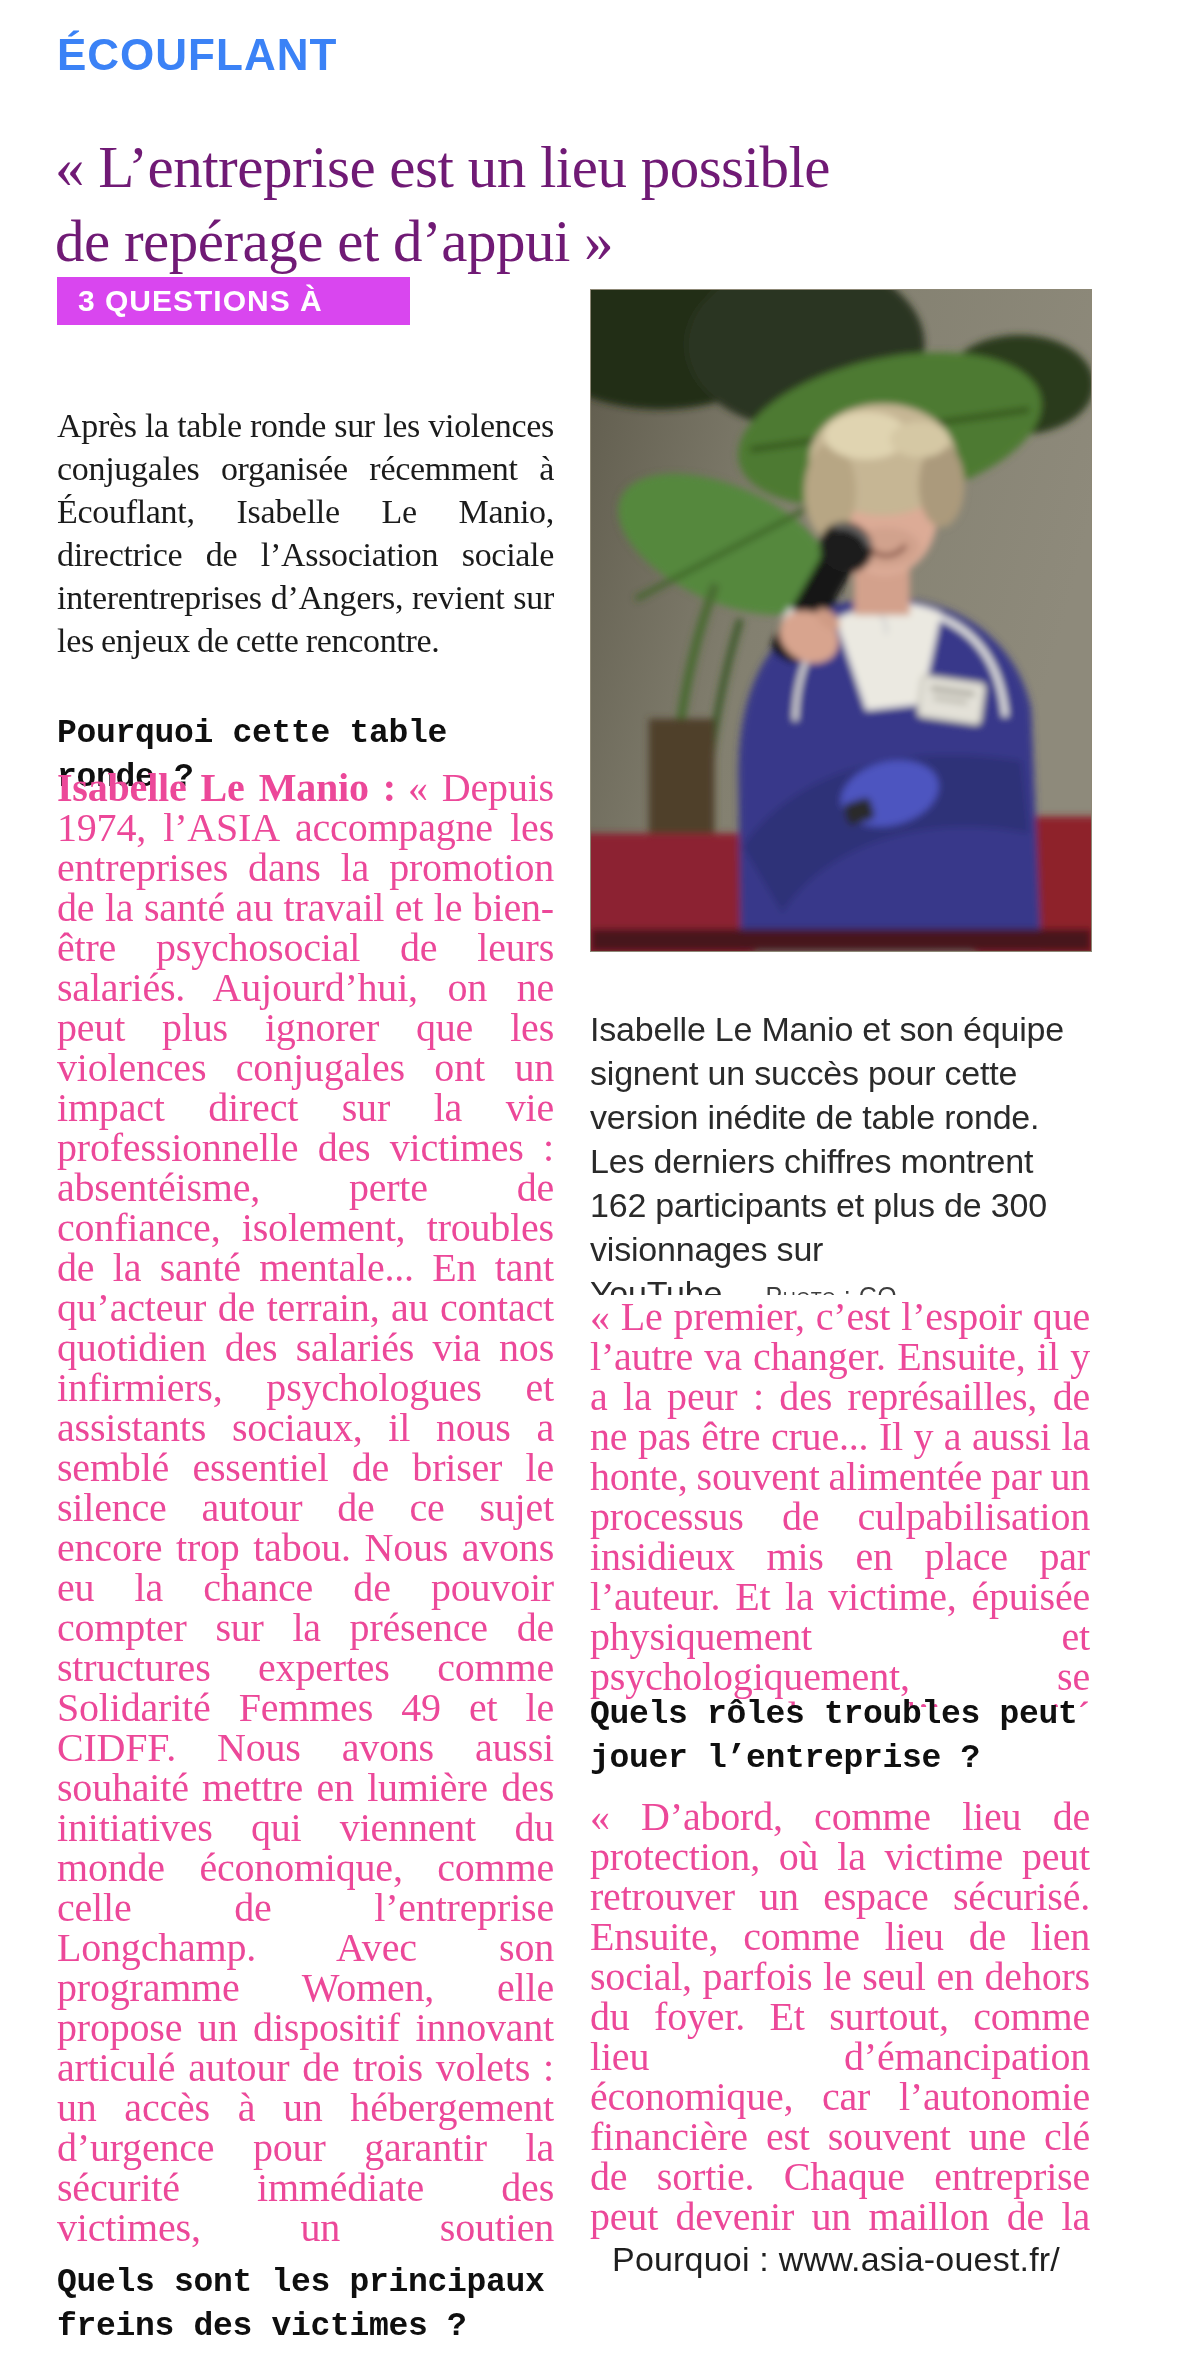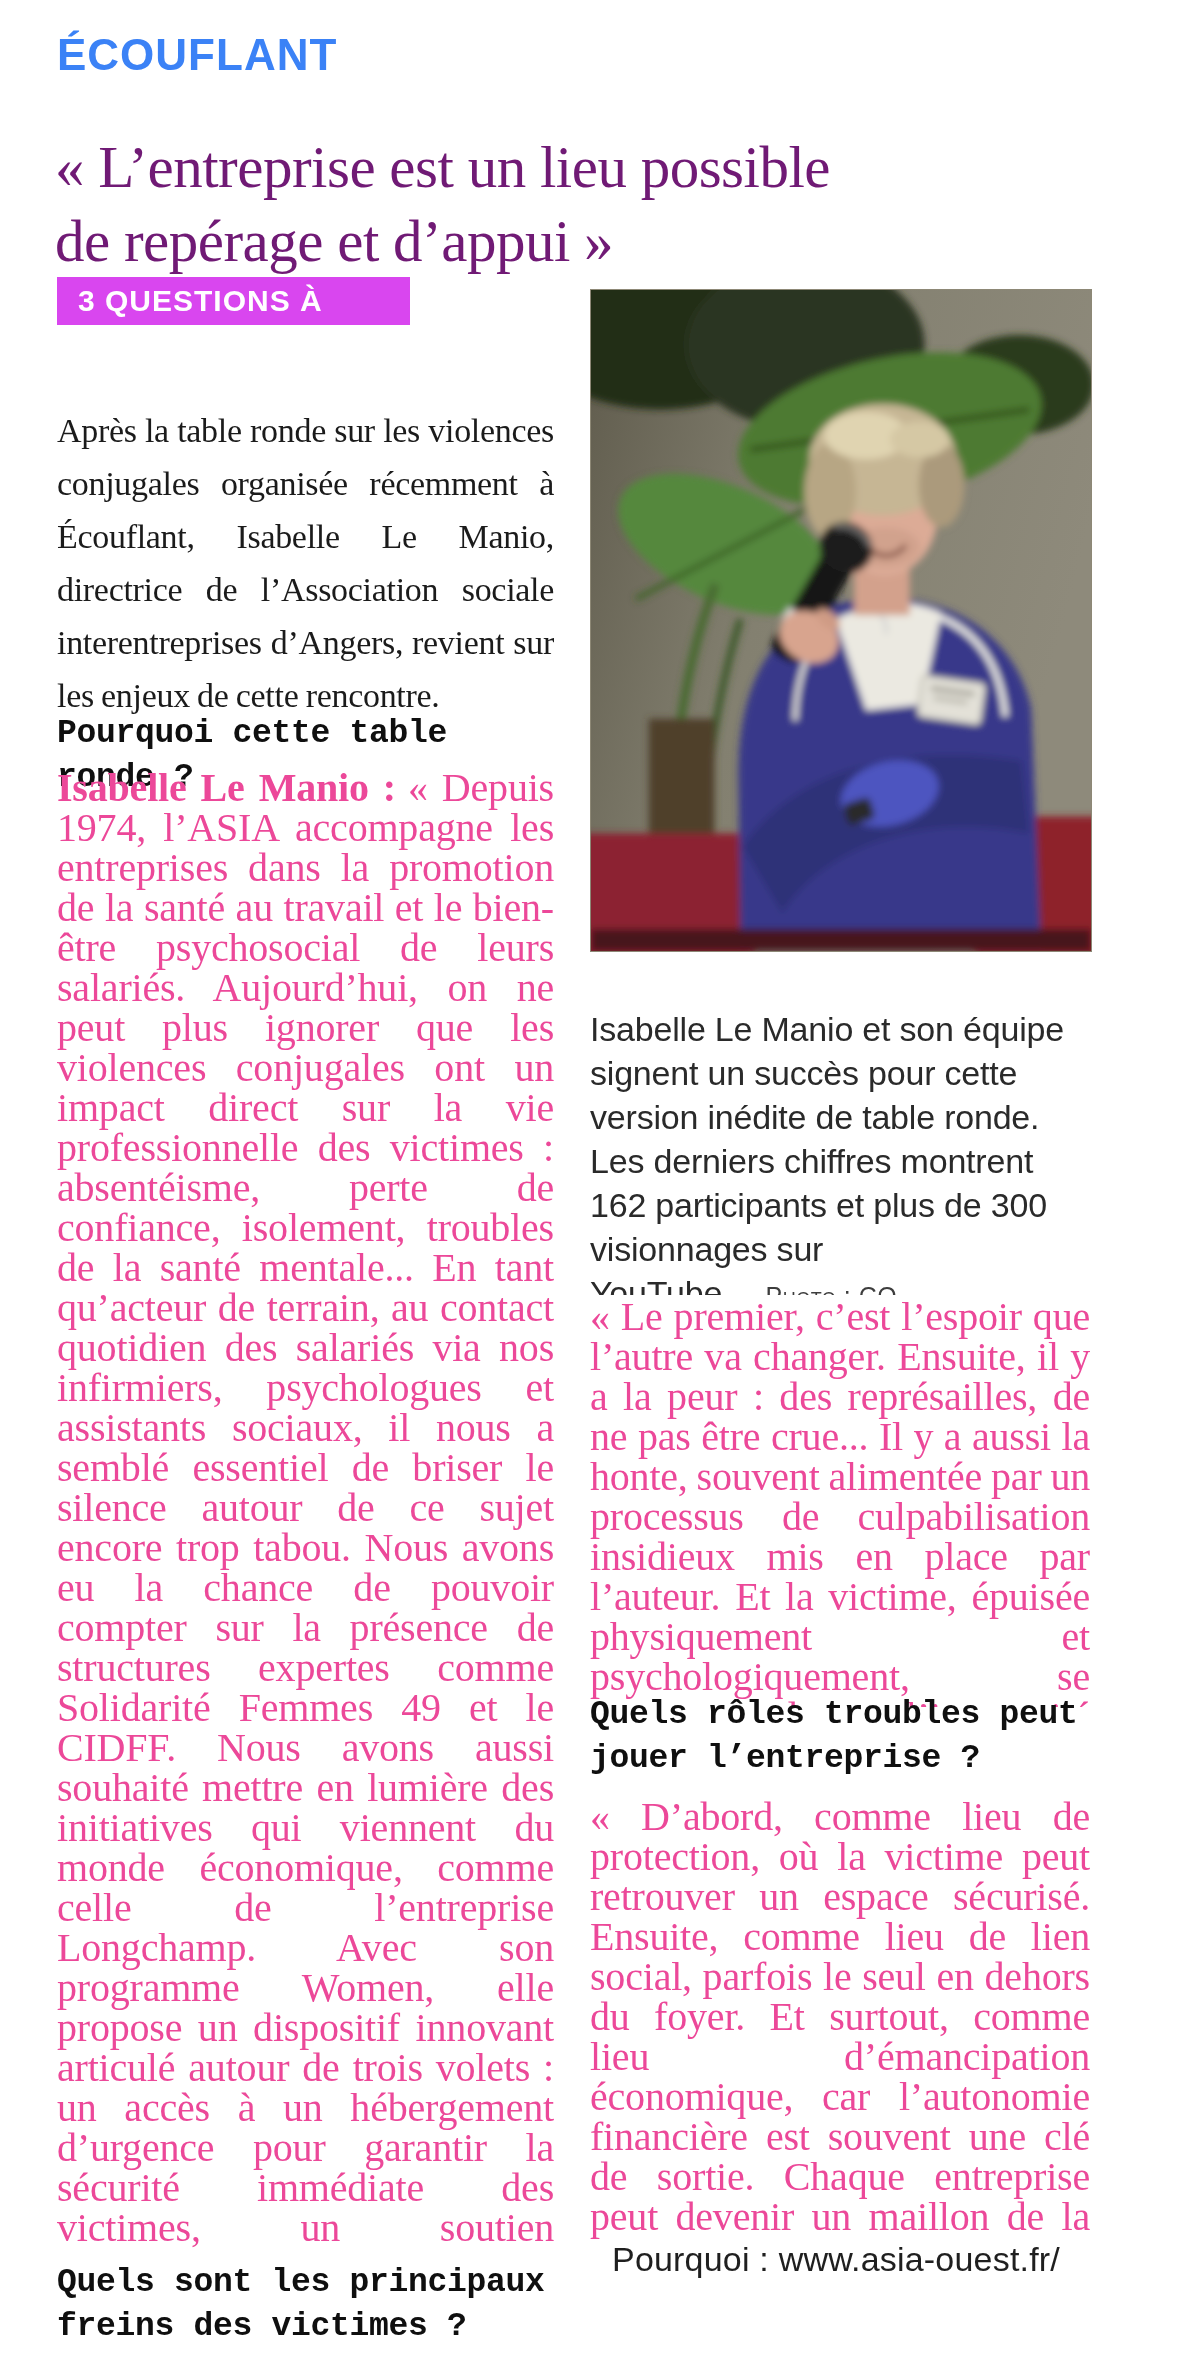--- a/index.html
+++ b/index.html
@@ -29,21 +29,21 @@
     font-family:"Liberation Sans",sans-serif;font-weight:700;
     font-size:30px;color:#ffffff;letter-spacing:1px;padding-left:21px;
     white-space:nowrap;
   }
 
   .col-left{left:57px;width:497px;}
   .col-right{left:590px;width:500px;}
 
   .intro{
     top:370px;max-height:312px;overflow:hidden;
-    font-size:34px;line-height:53px;text-align:justify;
+    font-size:34px;line-height:43px;text-align:justify;
     letter-spacing:-0.3px;word-spacing:-1px;color:#1b1b1b;
   }
   .body-text{
     font-size:40px;line-height:40px;text-align:justify;
     letter-spacing:-0.2px;word-spacing:-1px;color:#ec4899;
   }
   .answer-1{top:728px;max-height:1482px;overflow:hidden;}
   .answer-2{top:1257px;max-height:410px;overflow:hidden;margin-top:40px;}
   .answer-3{top:1757px;max-height:442px;overflow:hidden;}
   .lead-in{font-weight:700;margin-right:0.30em;}

